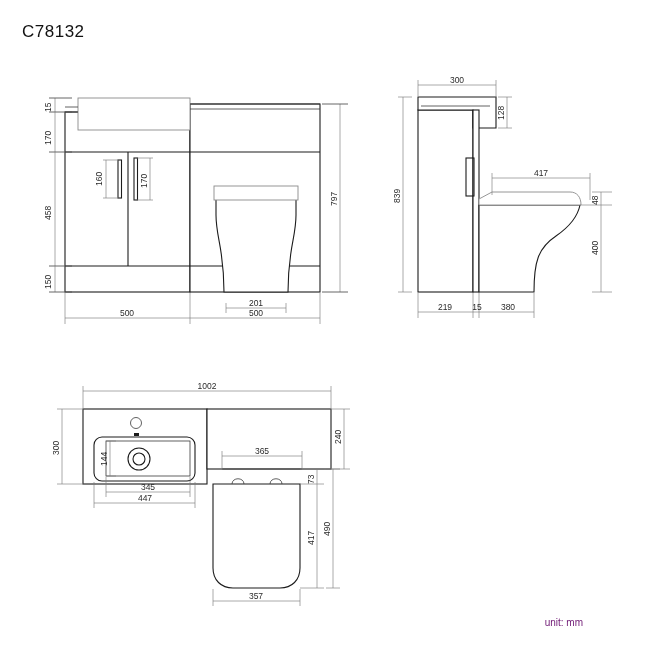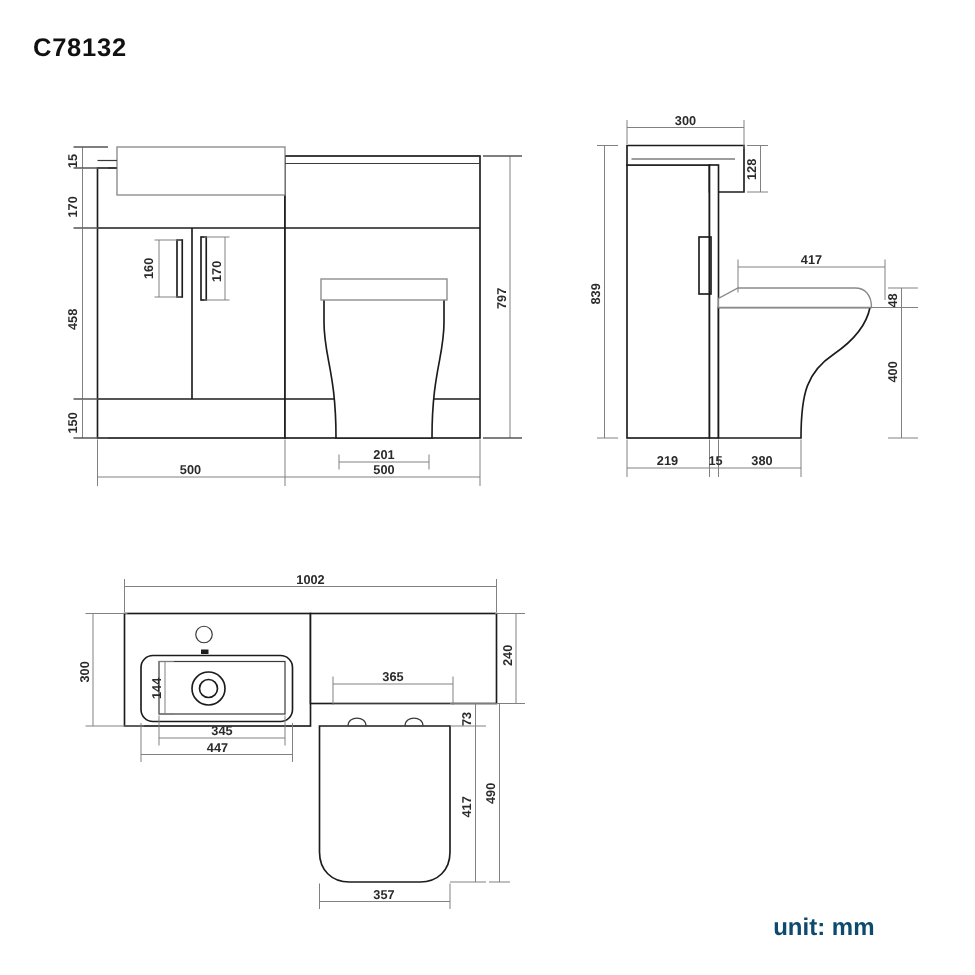--- a/index.html
+++ b/index.html
@@ -4,28 +4,28 @@
 <style>
   html,body{margin:0;padding:0;}
   body{
     width:650px;height:650px;
     background:#ffffff;
     font-family:"Liberation Sans", sans-serif;
     color:#1a1a1a;
     overflow:hidden;
     position:relative;
   }
-  #root{position:absolute;left:0;top:0;width:603px;height:650px;font-weight:bold;}
+  #root{position:absolute;left:0;top:0;width:603px;height:650px;}
   .title{
     position:absolute;left:22px;top:22px;
     font-size:17px;letter-spacing:0.5px;color:#111;
   }
   .unit{
     position:absolute;right:20px;bottom:22px;
-    font-size:16px;color:#0c4a6e;text-align:right;
+    font-size:10px;color:#701a75;text-align:right;
   }
   svg.draw{position:absolute;left:0;top:0;width:650px;height:650px;}
   
   .obj{fill:none;stroke:#1c1c1c;stroke-width:1.1;}
   .objthin{fill:none;stroke:#3a3a3a;stroke-width:0.8;}
   .objlight{fill:none;stroke:#8a8a8a;stroke-width:0.9;}
   .fillwhite{fill:#ffffff;}
   .dim{fill:none;stroke:#7d7d7d;stroke-width:0.65;}
   .dimtick{stroke:#555;stroke-width:0.9;}
   text.dimtxt{

